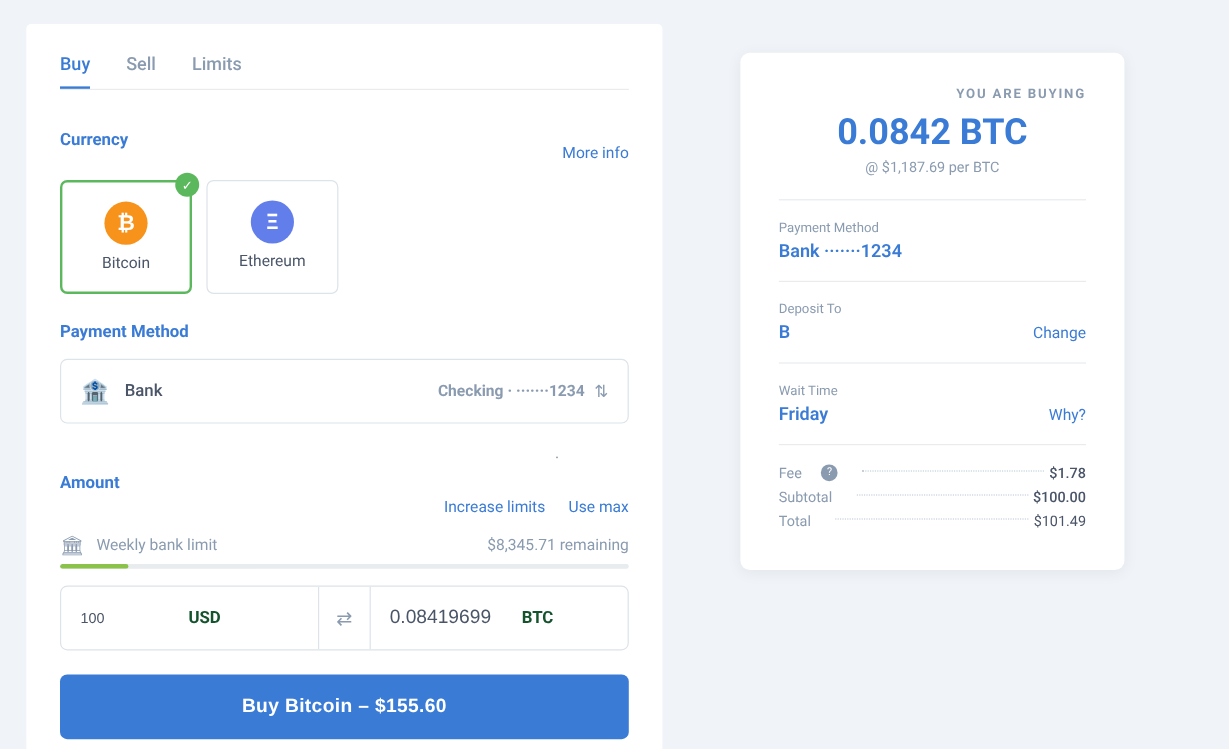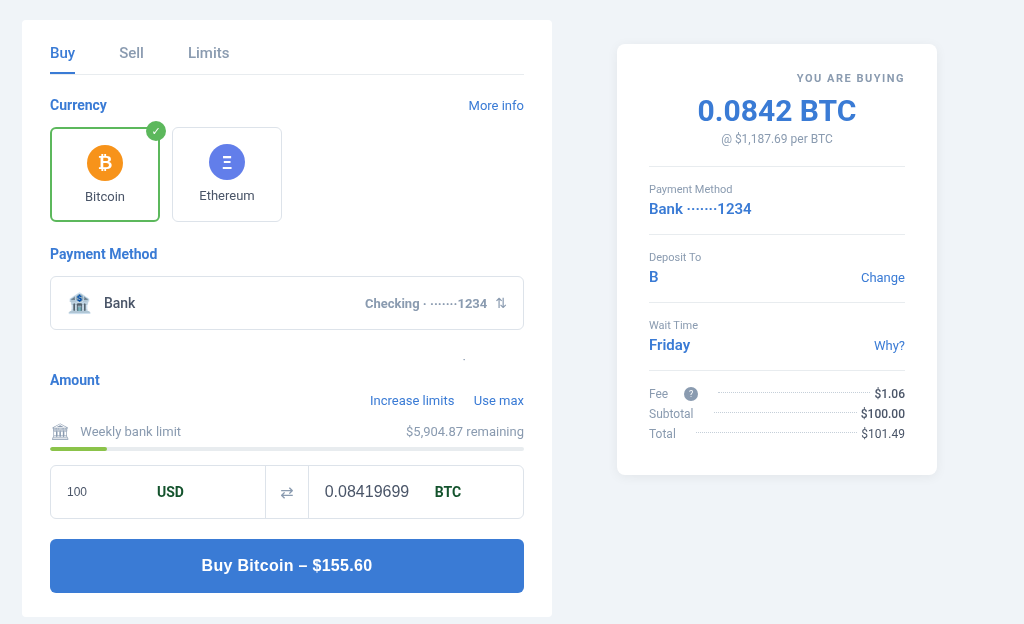--- a/index.html
+++ b/index.html
@@ -21,21 +21,21 @@
     
     .left-panel {
       background: #fff;
       width: 530px;
       padding: 24px 28px;
       border-radius: 4px;
     }
     
     .tabs {
       display: flex;
-      gap: 44px;
+      gap: 30px;
       border-bottom: 1px solid #e8ecef;
       margin-bottom: 22px;
     }
     .tab {
       padding-bottom: 10px;
       font-size: 15px;
       color: #8a9bb0;
       cursor: pointer;
       border-bottom: 2px solid transparent;
       font-weight: 500;
@@ -54,20 +54,21 @@
     .section-title {
       color: #3a7bd5;
       font-size: 14px;
       font-weight: 700;
       text-transform: none;
     }
     .section-link {
       color: #3a7bd5;
       font-size: 13px;
       cursor: pointer;
+      margin-top: 24px;
     }
     
     .currency-cards {
       display: flex;
       gap: 12px;
       margin-bottom: 24px;
     }
     .currency-card {
       border: 1px solid #dde3ea;
       border-radius: 6px;
@@ -443,21 +444,21 @@
       <div class="amount-links">
         <span class="amount-link">Increase limits</span>
         <span style="color:#8a9bb0;font-size:13px;">·</span>
         <span class="amount-link">Use max</span>
       </div>
     </div>
 
     <div class="limit-row">
       <span class="limit-icon">🏛</span>
       <span class="limit-label">Weekly bank limit</span>
-      <span class="limit-value">$5,904.87 remaining</span>
+      <span class="limit-value">$8,345.71 remaining</span>
     </div>
 
     <div class="progress-bar">
       <div class="progress-fill"></div>
     </div>
 
     <div class="amount-inputs">
       <div class="amount-input-left">
         <input type="text" value="100" style="">
         <span class="currency-label">USD</span>
@@ -508,21 +509,21 @@
       <hr class="summary-divider">
 
       <div class="fee-rows">
 
         <div class="fee-row">
           <div class="fee-line">
             <span class="fee-row-label">Fee</span>
             <span class="info-badge">?</span>
             <span class="dots-line"></span>
           </div>
-          <span class="fee-row-value">$1.06</span>
+          <span class="fee-row-value">$1.78</span>
         </div>
 
         <div class="fee-row">
           <div class="fee-line">
             <span class="fee-row-label">Subtotal</span>
             <span class="dots-line"></span>
           </div>
           <span class="fee-row-value">$100.00</span>
         </div>
 

